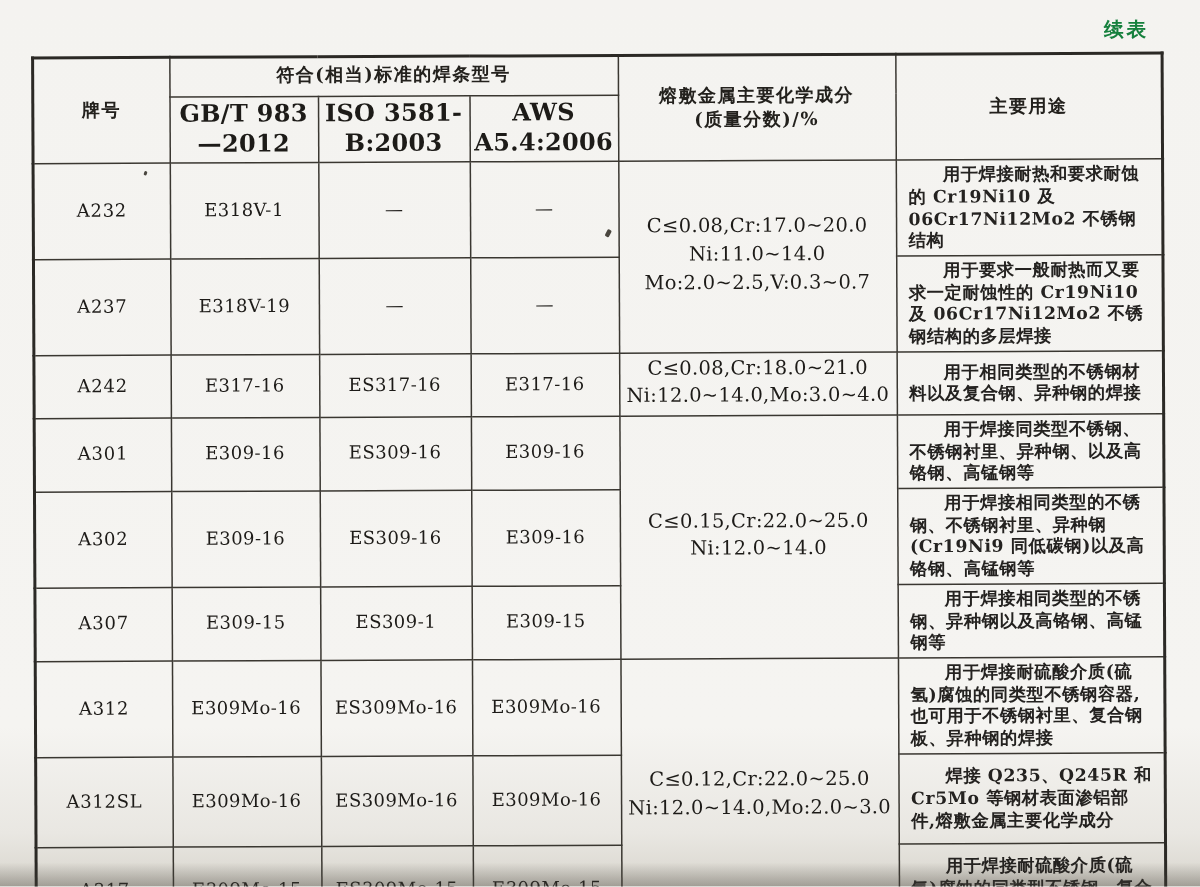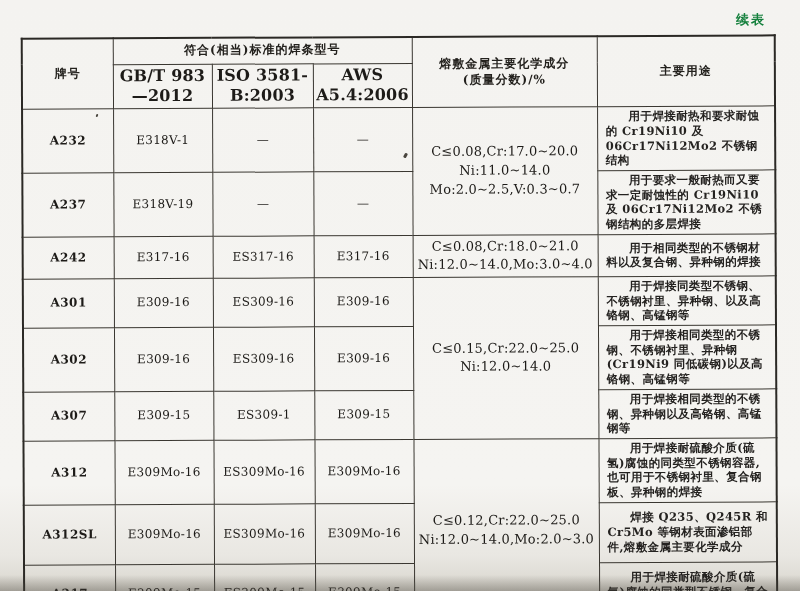--- a/index.html
+++ b/index.html
@@ -25,21 +25,21 @@
     padding:1px 2px;overflow:hidden;
     font-size:12px;line-height:1.3;
   }
   tr.h26{height:26px;}
   tr.r50{height:50px;}
   tr.r60{height:60px;}
   tr.r42{height:42px;}
   tr.r44{height:44px;}
   .hd{font-weight:bold;letter-spacing:1px;color:#23211d;}
   .hd-sub{font-weight:700;letter-spacing:0.2px;font-size:16px;}
-  .brand{letter-spacing:0.5px;font-weight:700;}
+  .brand{letter-spacing:0.5px;font-weight:400;}
   .typ{letter-spacing:0.3px;}
   .comp{font-size:13px;line-height:1.45;letter-spacing:0.2px;}
   .use-cell{text-align:left;vertical-align:middle;padding:2px 7px 2px 8px;}
   .use{
     margin:0;text-indent:2em;text-align:left;
     font-size:11.5px;line-height:1.28;letter-spacing:0.4px;font-weight:600;color:#242220;
   }
   .dash{letter-spacing:0;}
   .speck{position:absolute;background:#4a463f;border-radius:1px;}
   .speck1{left:96px;top:114px;width:2px;height:3px;transform:rotate(20deg);}

